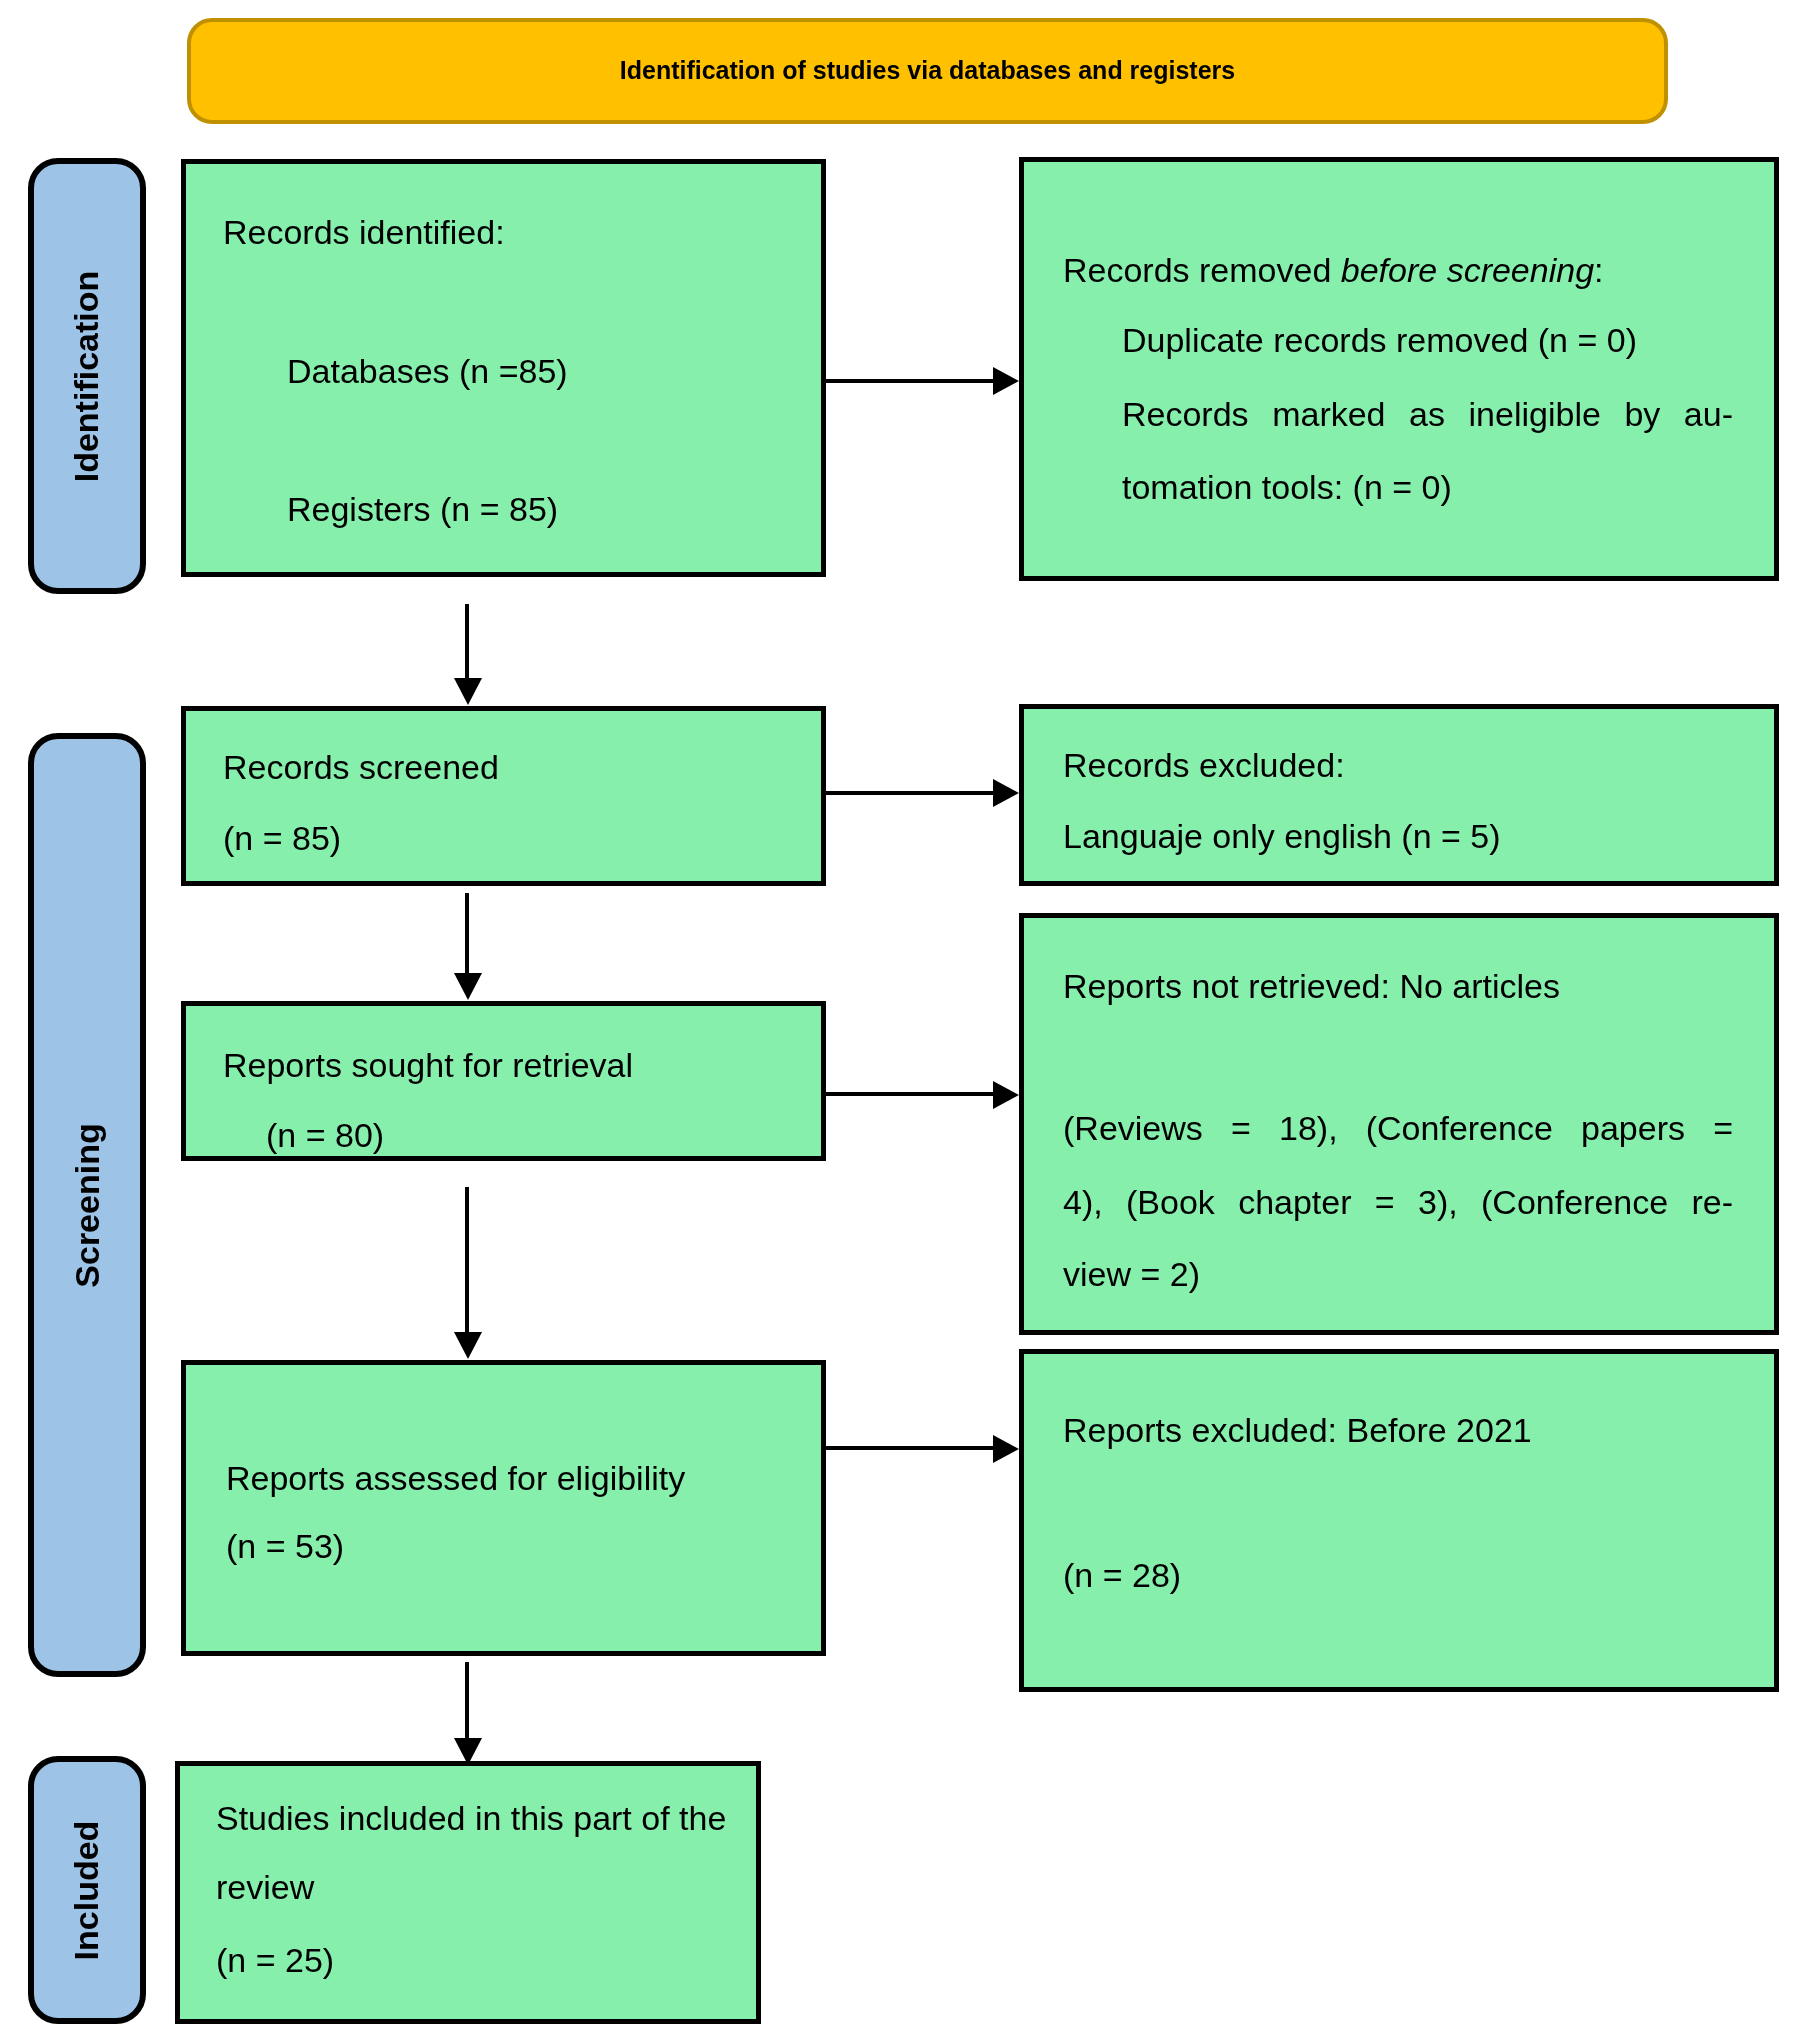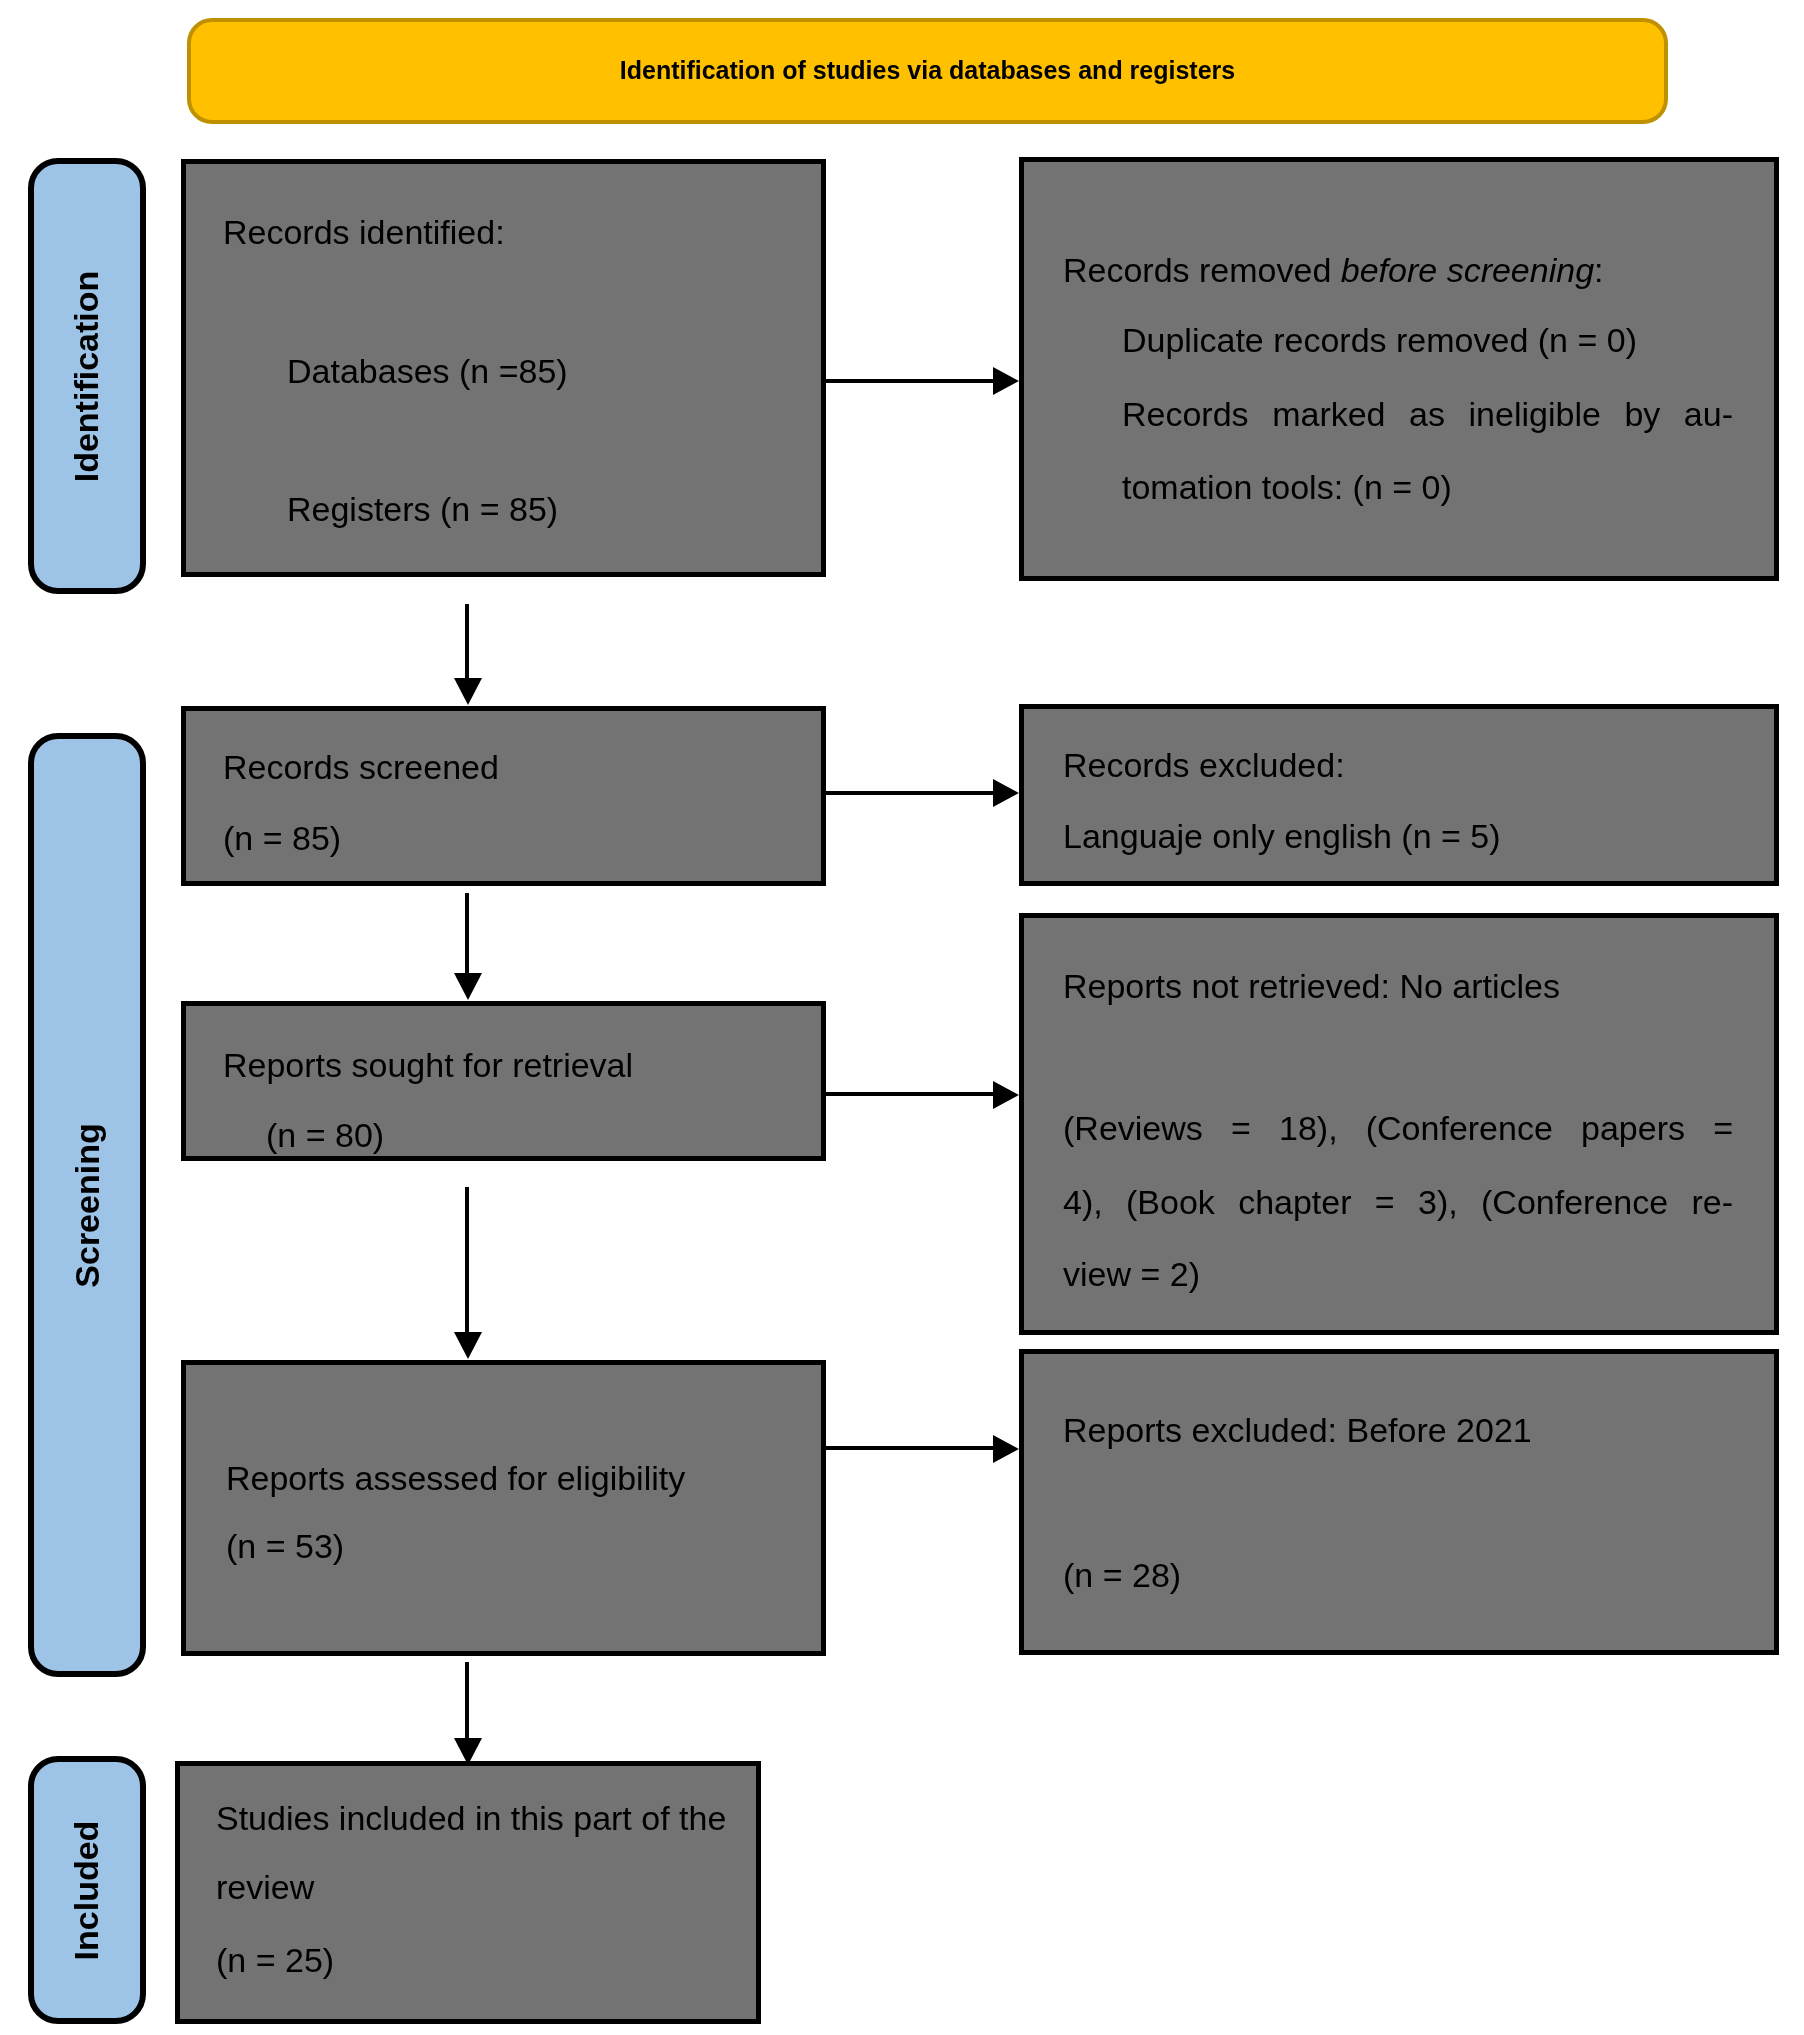--- a/index.html
+++ b/index.html
@@ -37,21 +37,21 @@
     display:flex;align-items:center;justify-content:center;
   }
   .stage span{
     transform:rotate(-90deg);
     white-space:nowrap;
     font-size:34px;font-weight:bold;
   }
   
   .fbox{
     position:absolute;
-    background:#737373;
+    background:#86efac;
     border:5.2px solid var(--box-border);
     box-sizing:border-box;
   }
   .line{
     position:absolute;
     font-size:34px;
     white-space:nowrap;
     line-height:1.15;
   }
   .line.justify{
@@ -128,21 +128,21 @@
     <div class="line justify" style="left:39px;right:41px;top:191px;">(Reviews = 18), (Conference papers =</div>
     <div class="line justify" style="left:39px;right:41px;top:265px;">4), (Book chapter = 3), (Conference re-</div>
     <div class="line" style="left:39px;top:337px;">view = 2)</div>
   </div>
 
   <div class="fbox" style="left:181px;top:1360px;width:645px;height:296px;">
     <div class="line" style="left:40px;top:94px;">Reports assessed for eligibility</div>
     <div class="line" style="left:40px;top:162px;">(n = 53)</div>
   </div>
 
-  <div class="fbox" style="left:1019px;top:1349px;width:760px;height:306px;">
+  <div class="fbox" style="left:1019px;top:1349px;width:760px;height:343px;">
     <div class="line" style="left:39px;top:57px;">Reports excluded: Before 2021</div>
     <div class="line" style="left:39px;top:202px;">(n = 28)</div>
   </div>
 
   <div class="fbox" style="left:175px;top:1761px;width:586px;height:263px;">
     <div class="line" style="left:36px;top:32.5px;">Studies included in this part of the</div>
     <div class="line" style="left:36px;top:102px;">review</div>
     <div class="line" style="left:36px;top:175px;">(n = 25)</div>
   </div>
 

